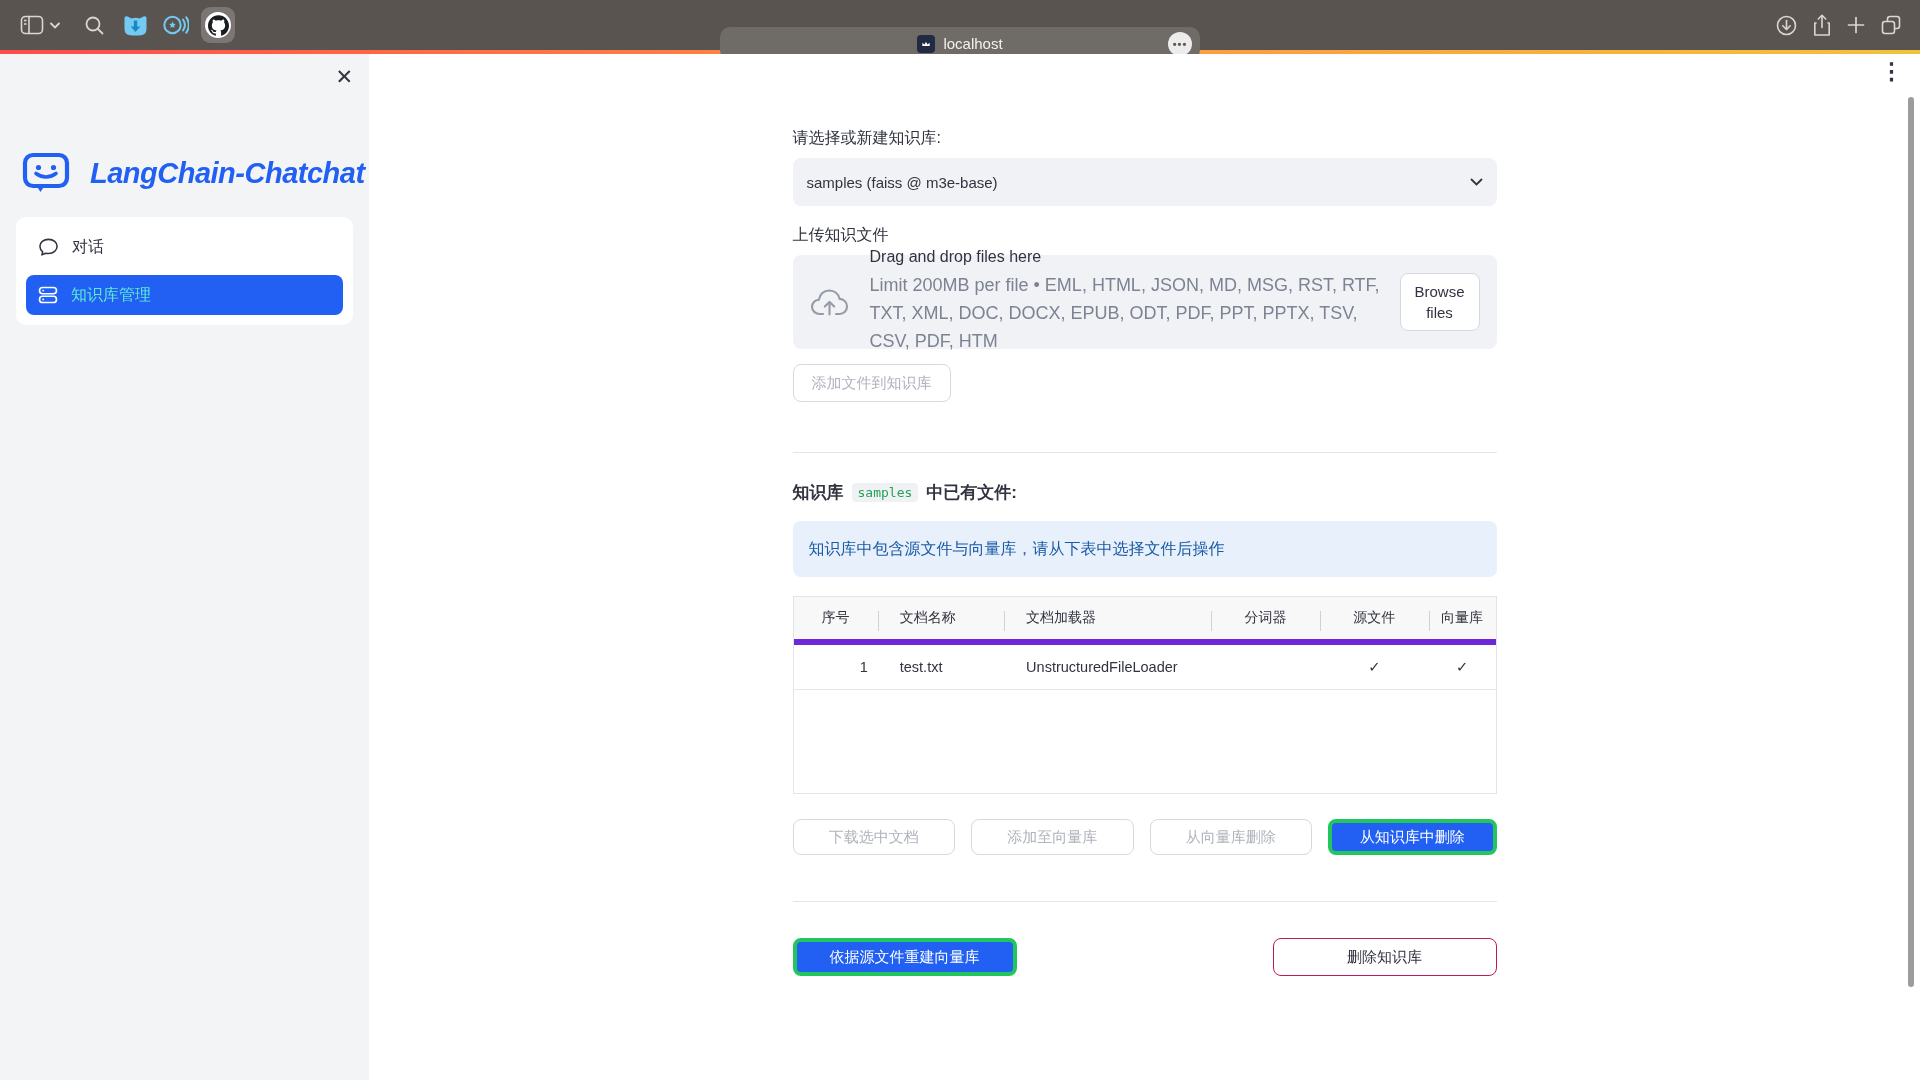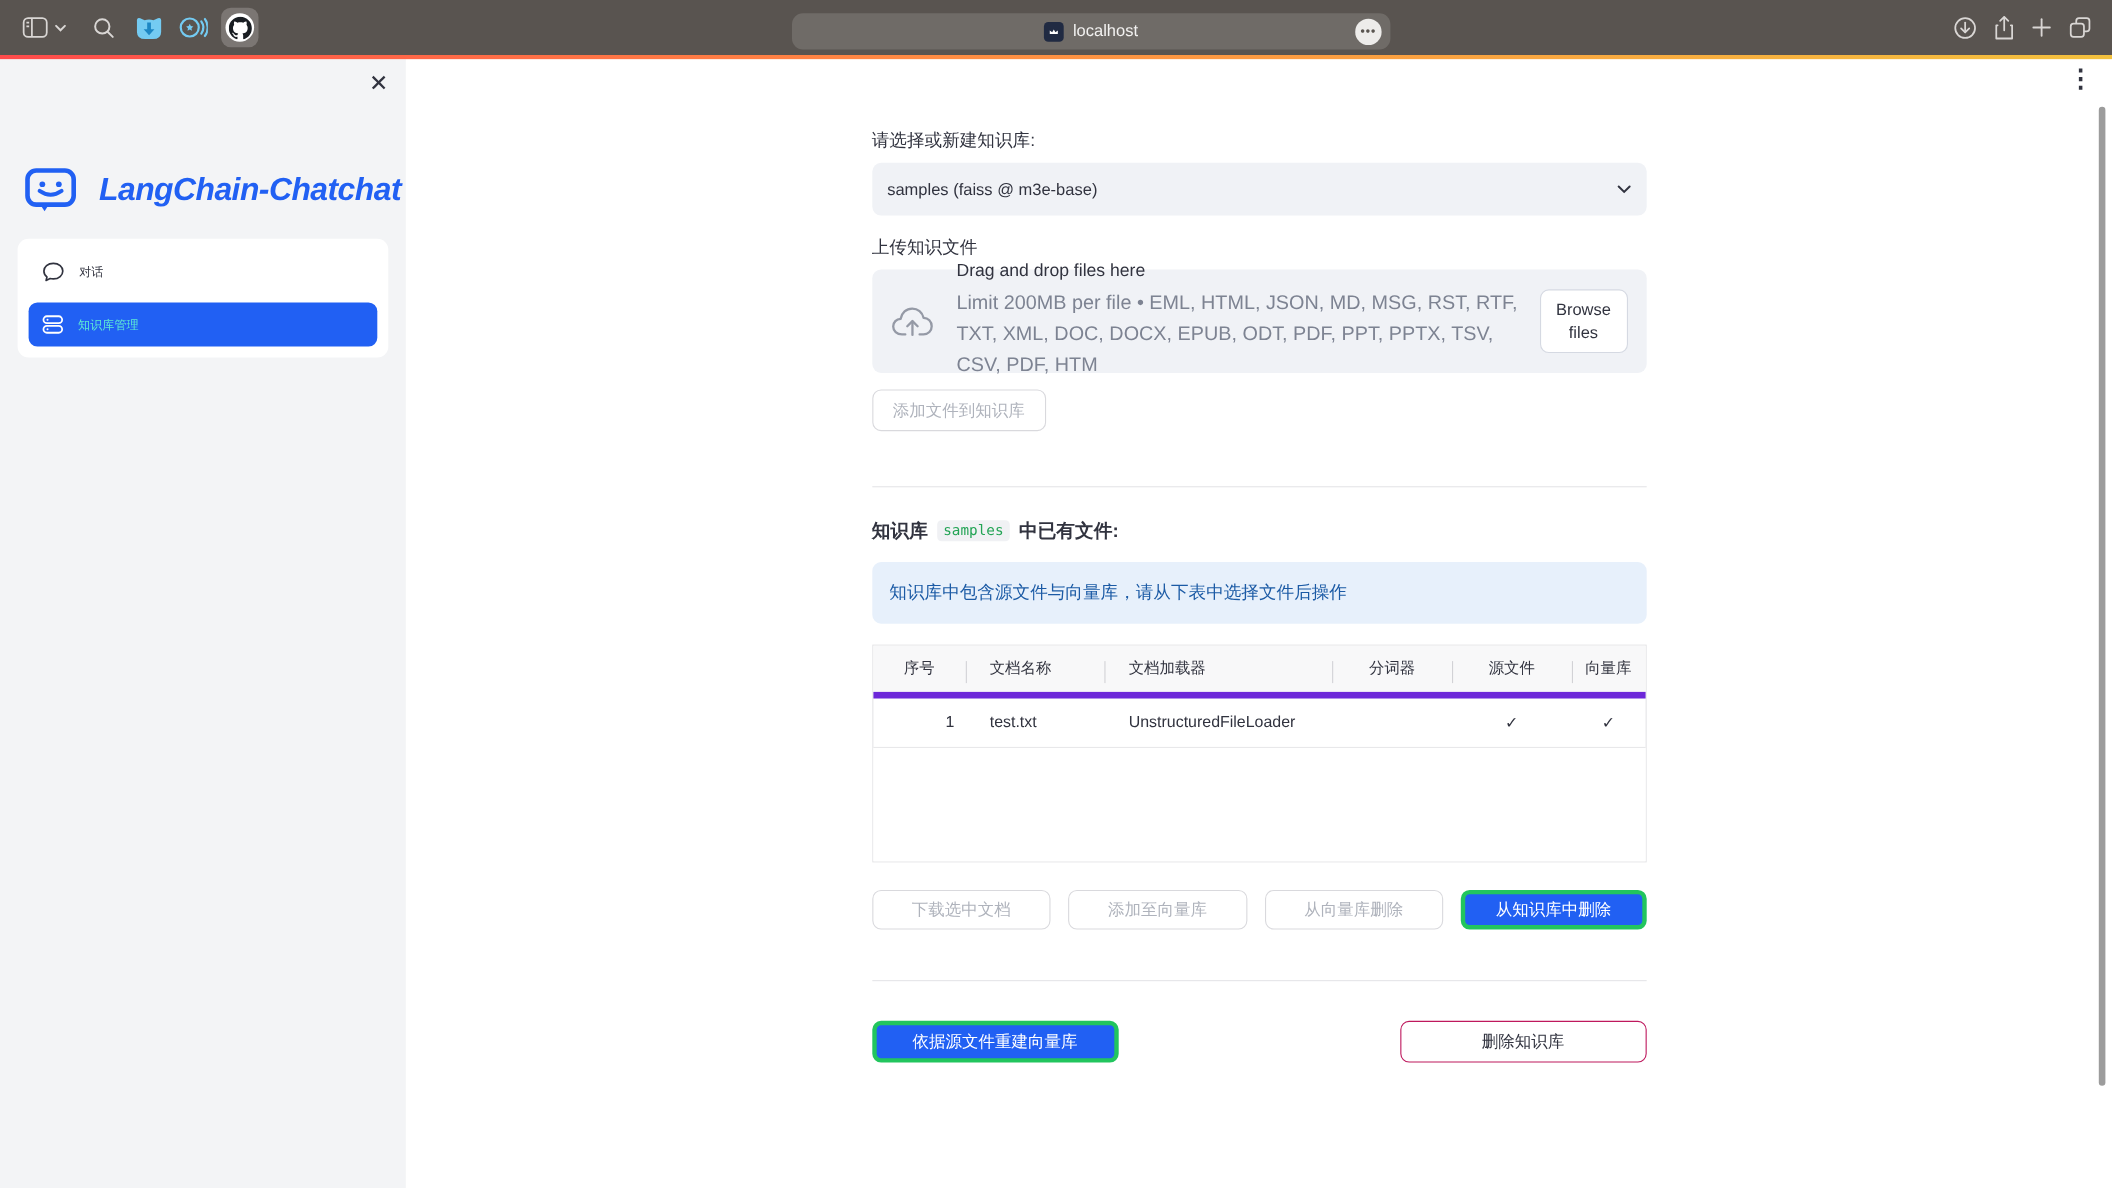--- a/index.html
+++ b/index.html
@@ -5,47 +5,47 @@
   * { margin:0; padding:0; box-sizing:border-box; }
   html,body { width:1920px; height:1080px; overflow:hidden; background:#fff;
     font-family:"Liberation Sans", sans-serif; color:#31333f; }
 
   
   .toolbar { position:relative; height:50px; background:#595450; display:flex; align-items:center; }
   .tb-left { display:flex; align-items:center; padding-left:20px; }
   .tb-ic { display:flex; align-items:center; justify-content:center; }
   .gh-pill { width:34px; height:36px; border-radius:9px; background:#7b7673; display:flex; align-items:center; justify-content:center; }
   .gh-circle { width:26px; height:26px; border-radius:50%; background:#fff; display:flex; align-items:center; justify-content:center; }
-  .url-bar { position:absolute; left:720px; top:12px; width:544px; height:33px; border-radius:10px;
+  .url-bar { position:absolute; left:720px; top:27px; width:480px; height:33px; border-radius:10px;
     background:#6f6b67; display:flex; align-items:center; justify-content:center; color:#f3f2f1; font-size:15px; }
   .favicon { width:18px; height:18px; border-radius:4px; background:#202a42; margin-right:8px;
     display:flex; align-items:center; justify-content:center; flex-shrink:0; }
   .ellipsis-btn { position:absolute; right:8px; top:4.5px; width:24px; height:24px; border-radius:50%;
     background:#edecea; color:#5a5550; display:flex; align-items:center; justify-content:center;
     font-size:11px; letter-spacing:1px; font-weight:bold; }
   .tb-right { position:absolute; right:18px; top:0; height:50px; display:flex; align-items:center; gap:15px; }
   .deco-line { height:4px; background:linear-gradient(90deg,#ff4b4b 0%, #ff8c42 45%, #f3c13e 100%); }
 
   
   .content { display:flex; height:1026px; }
   .sidebar { width:369px; flex-shrink:0; background:#f3f4f6; position:relative; }
   .main { flex:1; position:relative; background:#fff; }
 
   
   .close-btn { position:absolute; top:12px; right:16px; font-size:21px; color:#31333f; line-height:1; cursor:default; }
   .logo { display:flex; align-items:center; gap:20px; margin:97px 0 0 22px; }
   .logo-text { font-style:italic; font-weight:bold; font-size:29px; color:#2160f3; letter-spacing:-0.5px; white-space:nowrap; }
   .nav-card { margin:21px 16px 0; background:#fff; border-radius:10px; padding:10px 10px; }
-  .nav-item { display:flex; align-items:center; gap:13px; height:40px; border-radius:8px; padding:0 12px; font-size:11px; color:#31333f; }
+  .nav-item { display:flex; align-items:center; gap:13px; height:40px; border-radius:8px; padding:0 12px; font-size:16px; color:#31333f; }
   .nav-item.active { background:#2160f3; color:#5eead4; margin-top:8px; font-weight:500; }
 
   
   .kebab { position:absolute; top:5px; right:17px; font-size:23px; color:#31333f; line-height:1.1; font-weight:bold; }
   .scroll-thumb { position:absolute; right:6px; top:43px; width:6px; height:890px; border-radius:3px; background:#9c9c9c; }
-  .container { width:704px; margin:0 auto; padding-top:64px; }
+  .container { width:704px; margin:10px auto; padding-top:64px; }
 
   .field-label { font-size:16px; margin-bottom:9px; }
   .select-box { height:48px; background:#f0f2f6; border-radius:8px; display:flex; align-items:center;
     justify-content:space-between; padding:0 14px; font-size:15px; }
 
   .upload-label { margin-top:19px; }
   .dropzone { height:94px; background:#f0f2f6; border-radius:8px; display:flex; align-items:center; padding:0 17px; }
   .drop-texts { flex:1; margin-left:18px; }
   .drop-title { font-size:16px; margin-bottom:6px; }
   .drop-hint { font-size:18px; color:#7d8392; line-height:1.55; width:515px; }

